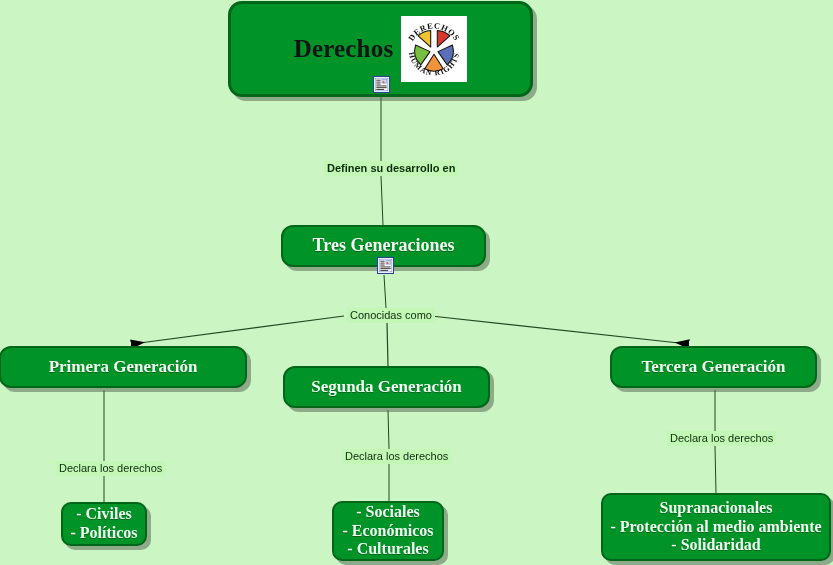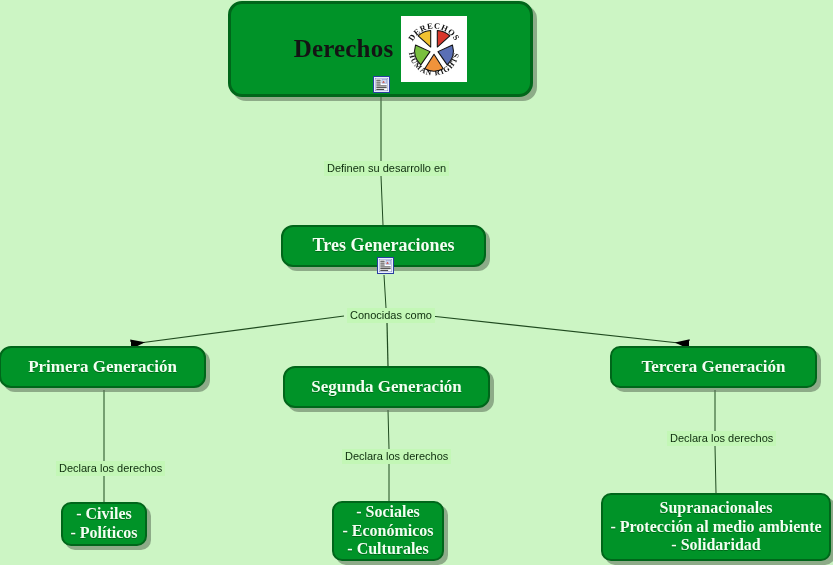--- a/index.html
+++ b/index.html
@@ -91,38 +91,37 @@
     top: 225px;
     width: 205px;
     height: 42px;
     font-size: 18px;
   }
 
   
   #node-gen1 {
     left: -1px;
     top: 346px;
-    width: 207px;
+    width: 248px;
     height: 42px;
     font-size: 17px;
   }
   #node-gen2 {
     left: 283px;
     top: 366px;
     width: 207px;
     height: 42px;
     font-size: 17px;
   }
   #node-gen3 {
     left: 610px;
     top: 346px;
     width: 207px;
     height: 42px;
     font-size: 17px;
-    border-radius: 10px;
   }
 
   
   #node-leaf1 {
     left: 61px;
     top: 502px;
     width: 86px;
     height: 44px;
     font-size: 16px;
     border-radius: 10px;
@@ -242,21 +241,21 @@
         <rect x="1.5" y="2" width="5" height="1.1"></rect>
         <rect x="1.5" y="4.2" width="5" height="1.1"></rect>
         <rect x="1.5" y="6.4" width="5" height="1.1"></rect>
         <rect x="1.5" y="8.6" width="12" height="1.1"></rect>
         <rect x="1.5" y="10.6" width="12" height="1.1"></rect>
         <rect x="1.5" y="12.6" width="9" height="1.1"></rect>
       </g>
     </svg>
   </div>
 
-  <div class="link-label" style="left:324px; top:161px;">Definen su desarrollo en</div>
+  <div class="link-label" style="left:324px; top:161px;font-weight:bold;">Definen su desarrollo en</div>
 
   <div class="node" id="node-tres">
     <span class="node-text">Tres Generaciones</span>
   </div>
 
   <div class="note-icon" style="left:377px; top:257px;">
     <svg viewBox="0 0 15 15" width="13" height="13">
       <rect x="0" y="0" width="15" height="15" fill="#ffffff" stroke="#6677bb" stroke-width="1"></rect>
       <rect x="8" y="1.5" width="5.5" height="4.5" fill="#cfd8f0" stroke="#8899cc" stroke-width="0.7"></rect>
       <path d="M8.3,5.4 L10,3.2 L11.3,5.4 Z" fill="#cc4433"></path>

